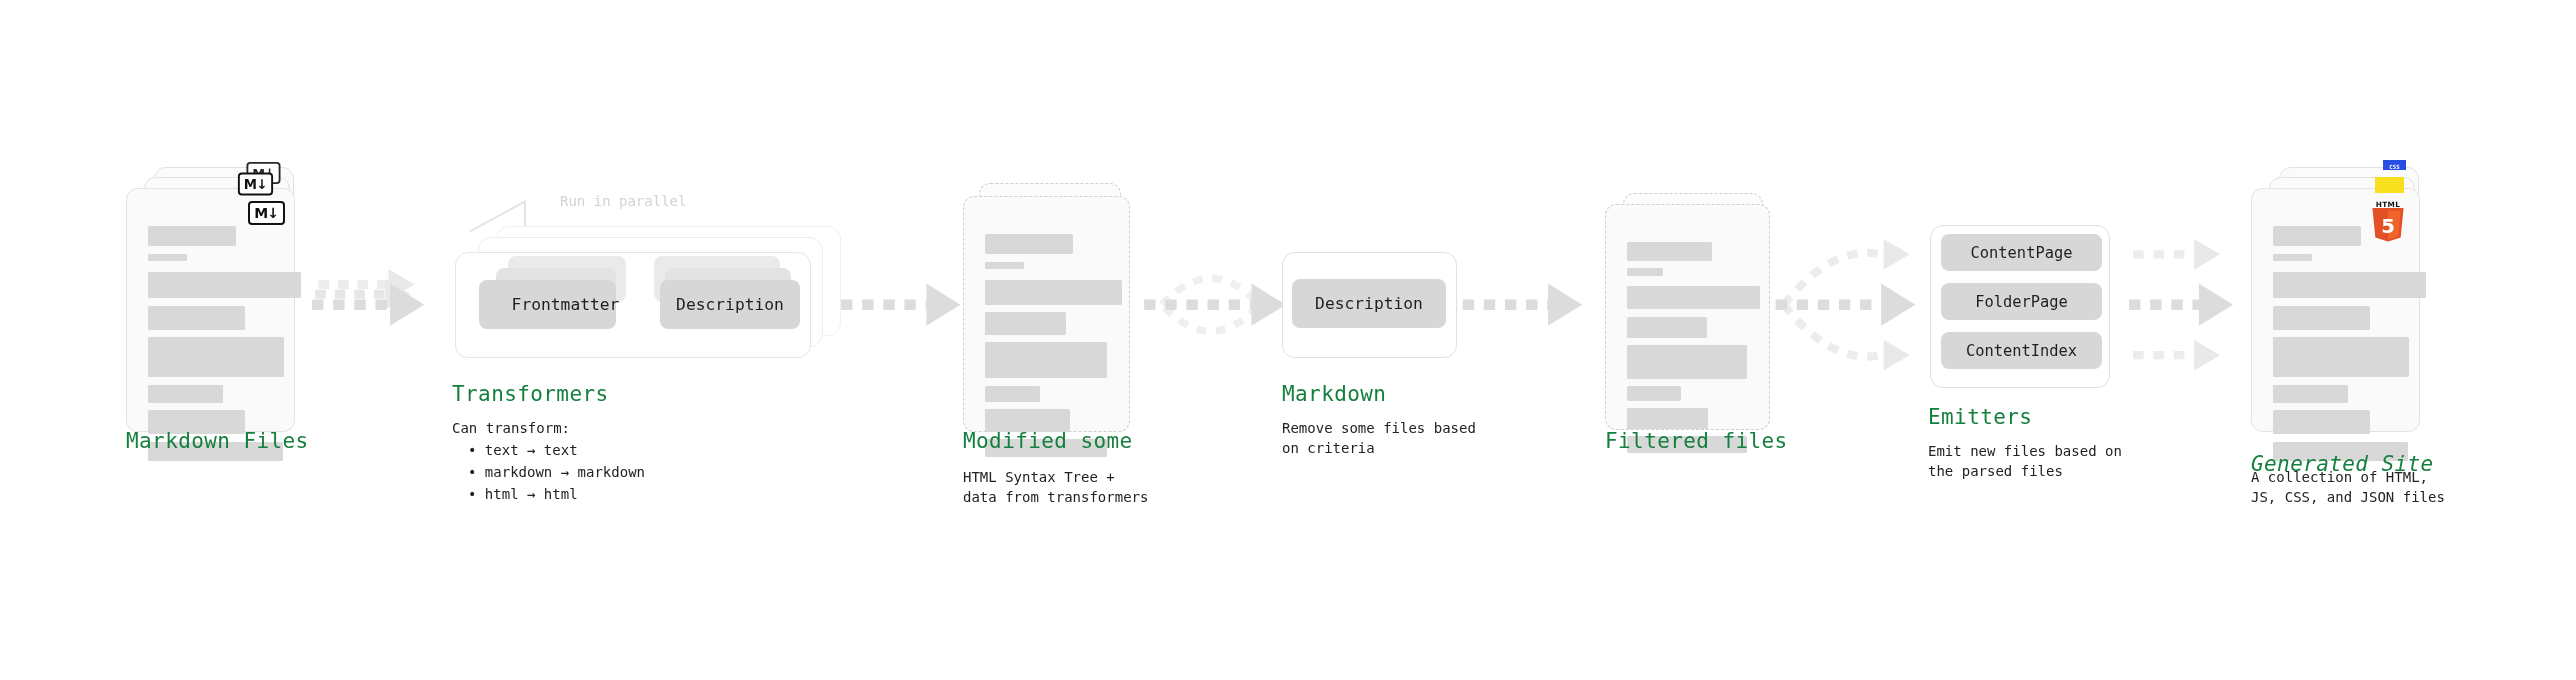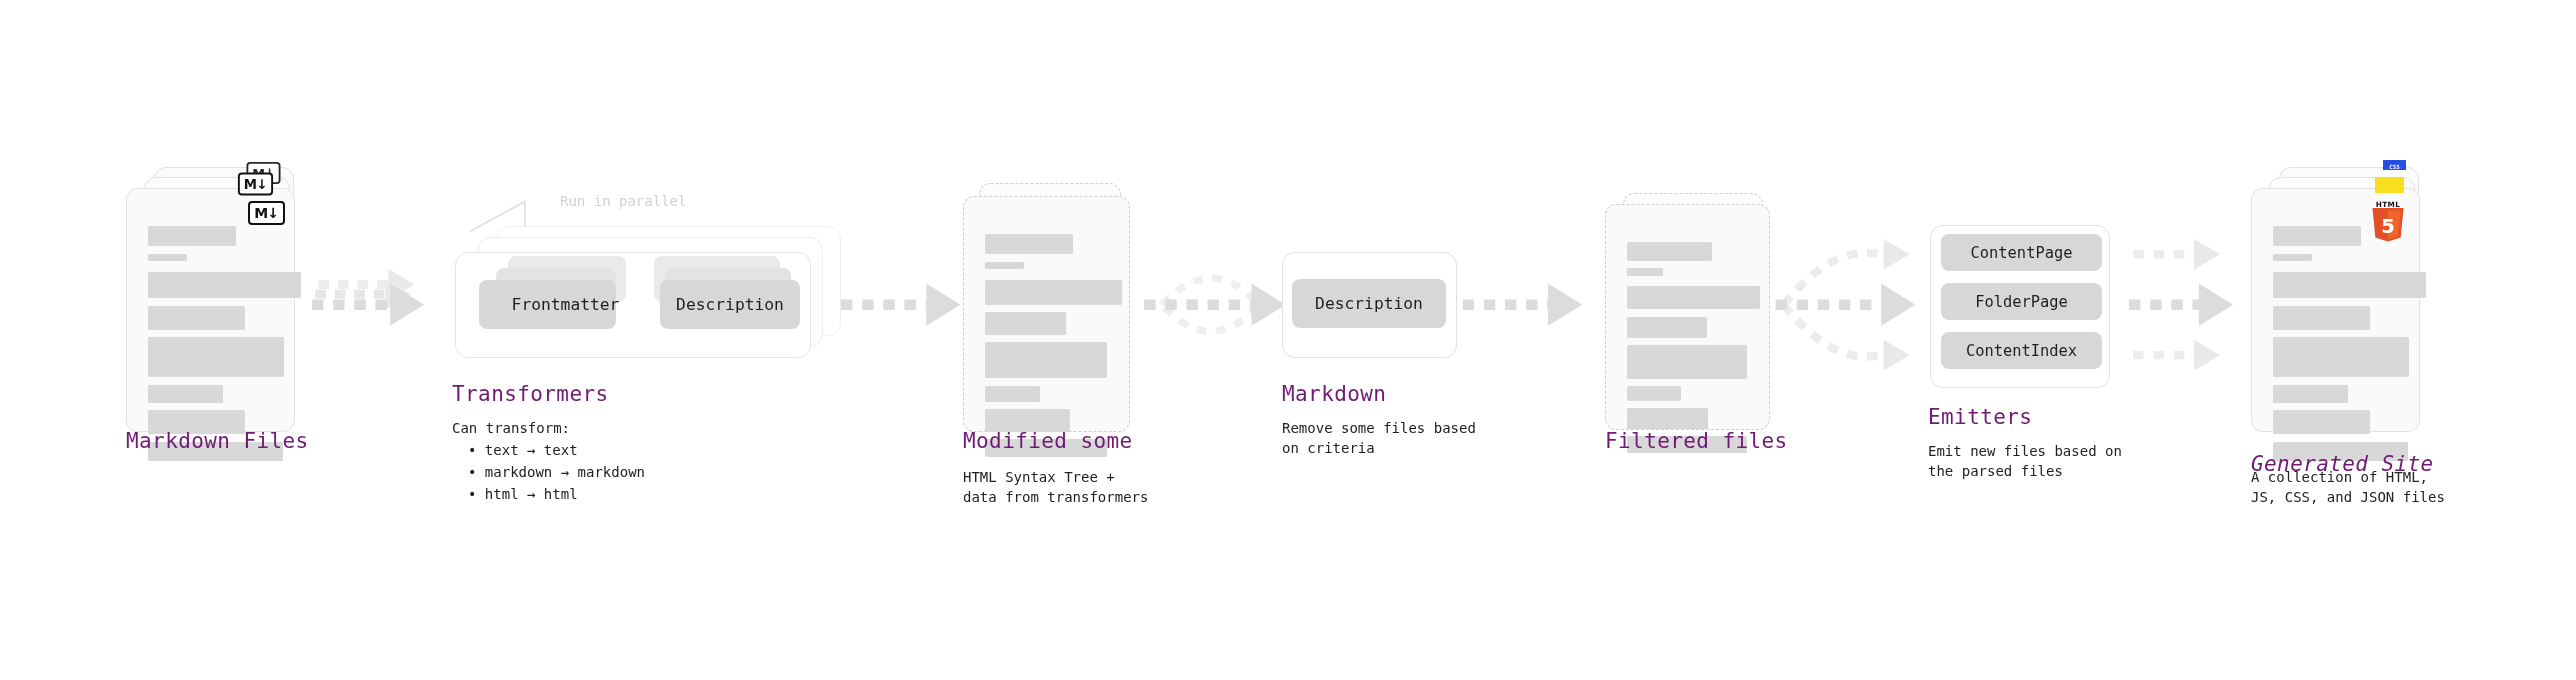--- a/index.html
+++ b/index.html
@@ -51,21 +51,21 @@
   .chip{
     position:absolute;background:#d7d7d7;border-radius:8.1px;
     display:flex;align-items:center;justify-content:center;
     font-size:16.3px;color:#1f1f1f;box-sizing:border-box;white-space:nowrap;
   }
   .chip.ghost1{background:#eaeaea;}
   .chip.ghost2{background:#e3e3e3;}
 
   
   .title{
-    position:absolute;font-size:21px;letter-spacing:0.4px;color:#701a75;
+    position:absolute;font-size:21px;letter-spacing:0.4px;color:#15803d;
     white-space:nowrap;
   }
   .desc{
     position:absolute;font-size:14px;line-height:20.3px;color:#222;
     white-space:pre-line;
   }
   .note{
     position:absolute;font-size:14px;color:#d2d2d2;white-space:nowrap;
   }
 

